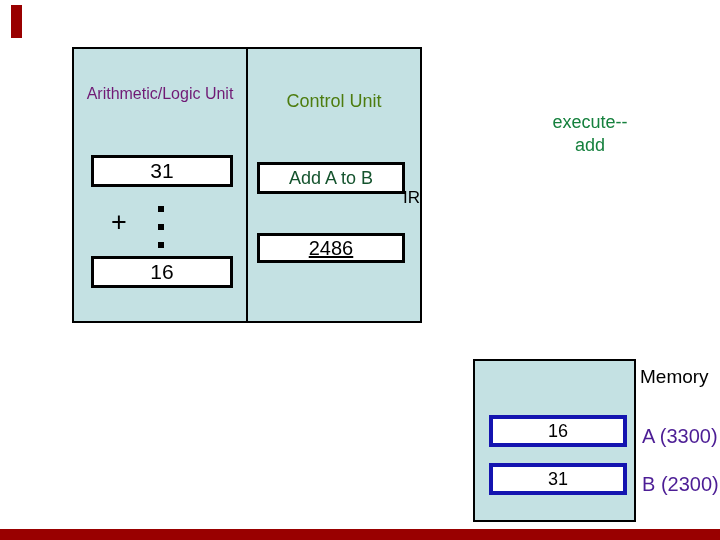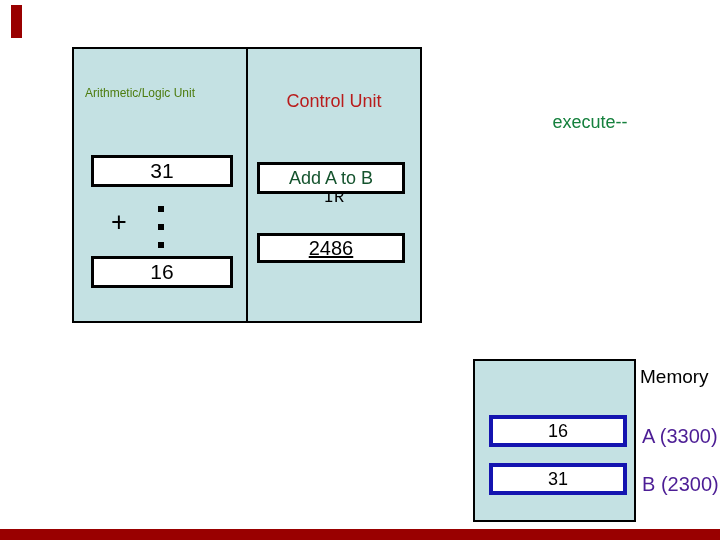--- a/index.html
+++ b/index.html
@@ -18,45 +18,45 @@
   .cpu-panel {
     position: absolute; left: 72px; top: 47px;
     width: 346px; height: 272px;
     background: #C4E1E3;
     border: 2px solid #000;
   }
   .cpu-divider { position: absolute; left: 172px; top: 0; width: 2px; height: 100%; background: #000; }
 
   .alu-title {
     position: absolute; left: 11px; top: 34px; width: 150px;
-    text-align: left; font-size: 12px; line-height: 21px; color: #4d7c0f;
+    text-align: center; font-size: 16px; line-height: 21px; color: #701a75;
   }
   .cu-title {
     position: absolute; left: 174px; top: 42px; width: 172px;
-    text-align: center; font-size: 18px; color: #b91c1c;
+    text-align: center; font-size: 18px; color: #4d7c0f;
   }
   .reg {
     position: absolute; background: #fff; border: 3px solid #000;
     text-align: center; color: #000;
   }
   .reg-31 { left: 17px;  top: 106px; width: 136px; height: 26px; font-size: 21px; line-height: 26px; }
   .reg-16 { left: 17px;  top: 207px; width: 136px; height: 26px; font-size: 21px; line-height: 26px; }
   .reg-ir { left: 183px; top: 113px; width: 142px; height: 26px; font-size: 18px; line-height: 26px; color: #14532d; }
   .reg-pc { left: 183px; top: 184px; width: 142px; height: 24px; font-size: 20px; line-height: 24px; text-decoration: underline; }
 
   .plus-op {
     position: absolute; left: 28px; top: 158px; width: 34px;
     text-align: center; font-size: 27px; color: #000;
   }
   .dot { position: absolute; left: 84px; width: 6px; height: 6px; background: #000; }
   .dot1 { top: 157px; } .dot2 { top: 175px; } .dot3 { top: 193px; }
 
   .ir-label {
     position: absolute; left: 174px; top: 139px; width: 172px;
-    text-align: center; font-size: 17px; color: #000; font-family: Liberation Mono, monospace;
+    text-align: right; font-size: 17px; color: #000;
   }
 
   
   .annotation {
     position: absolute; left: 510px; top: 111px; width: 160px;
     text-align: center; font-size: 18px; line-height: 23px;
     color: #15803d;
   }
 
   
@@ -98,20 +98,21 @@
   <div class="reg reg-16">16</div>
 
   <div class="cu-title">Control Unit</div>
   <div class="ir-label">IR</div>
   <div class="reg reg-ir">Add A to B</div>
   <div class="reg reg-pc">2486</div>
 </div>
 
 <div class="annotation">
   <div>execute--</div>
+  <div>add</div>
 </div>
 
 <div class="memory-panel">
   <div class="mem-cell mem-cell-a">16</div>
   <div class="mem-cell mem-cell-b">31</div>
 </div>
 <div class="memory-title">Memory</div>
 <div class="mem-label mem-label-a">A (3300)</div>
 <div class="mem-label mem-label-b">B (2300)</div>
 

